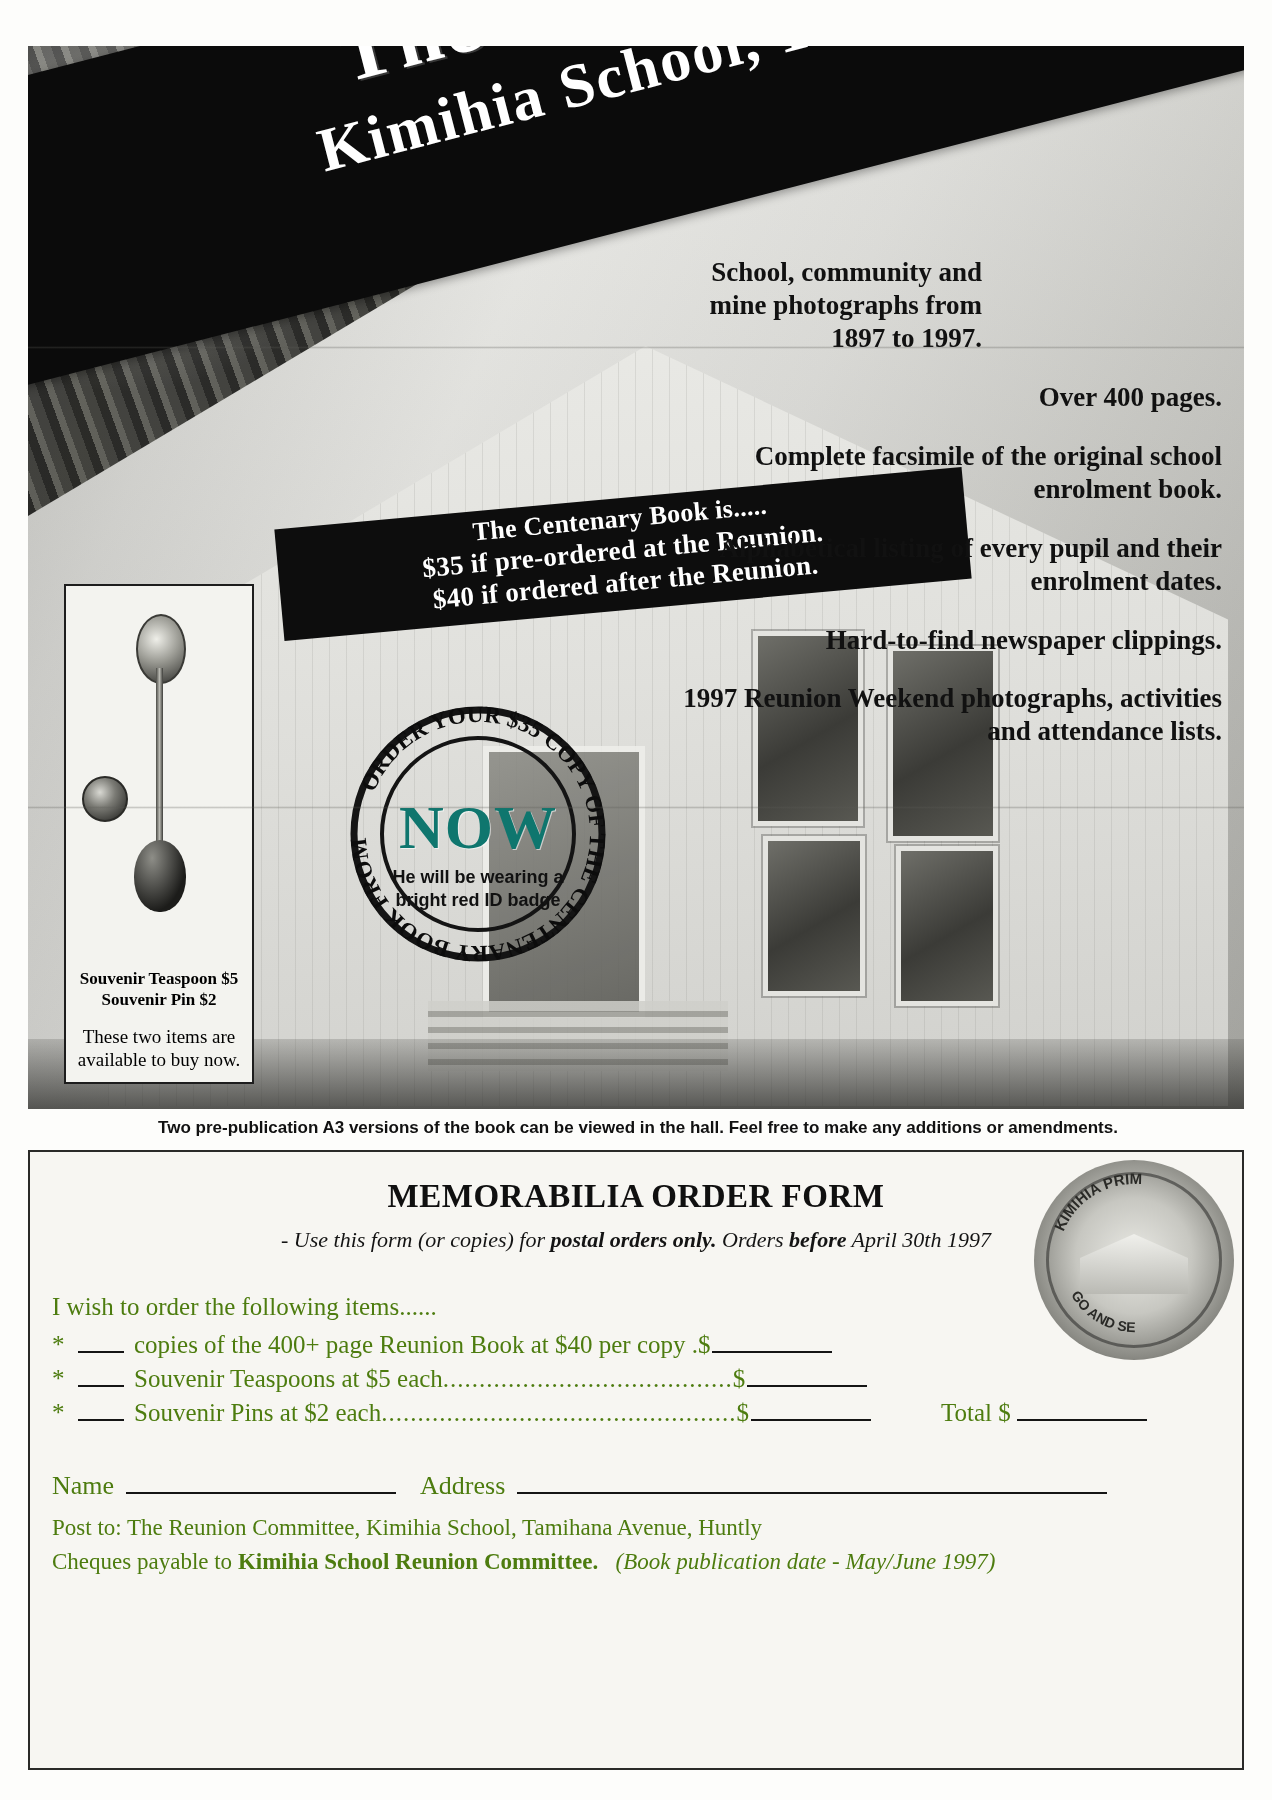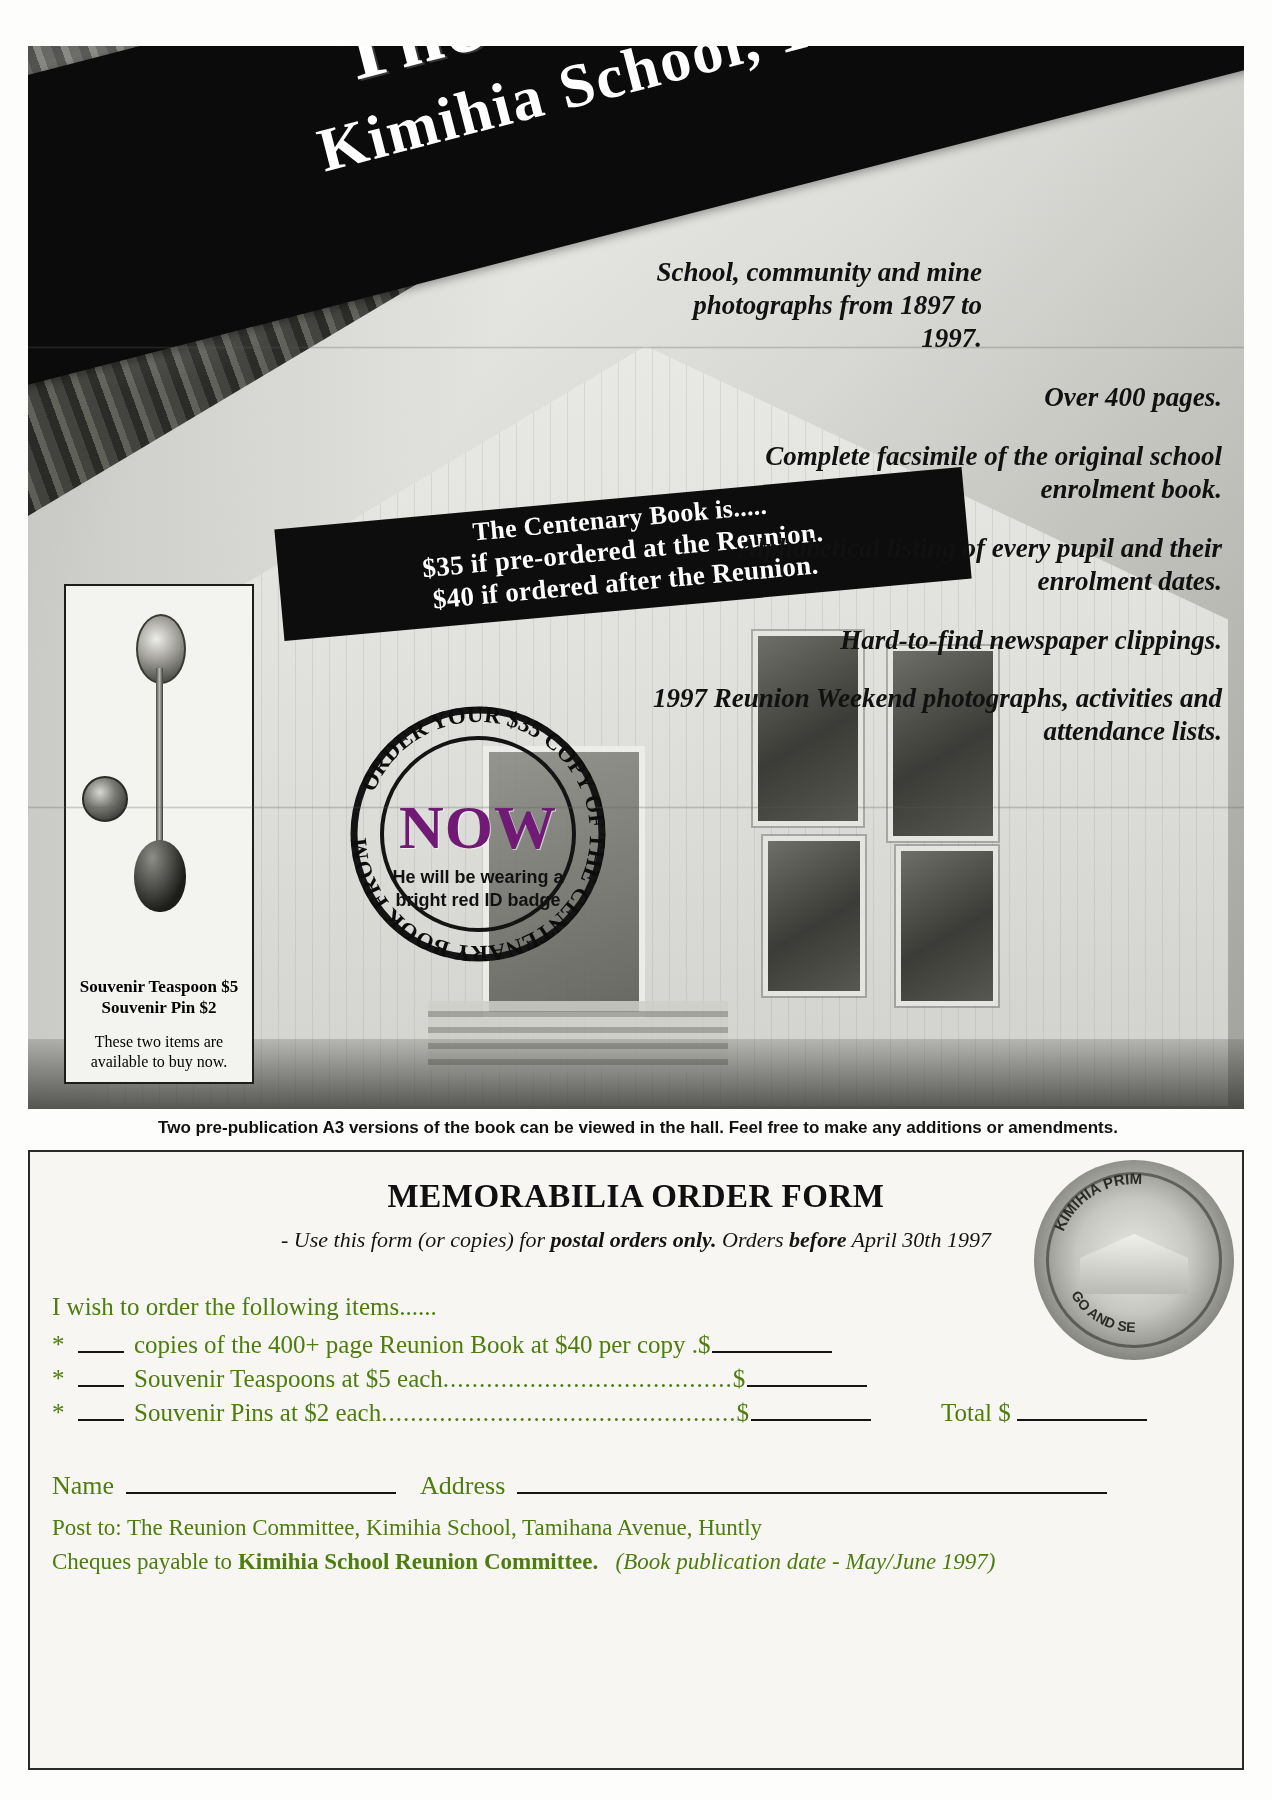--- a/index.html
+++ b/index.html
@@ -175,21 +175,21 @@
     right: 22px;
     top: 210px;
     width: 570px;
     text-align: right;
     color: #111;
     font-family: "Liberation Serif", serif;
     font-weight: bold;
     font-size: 27px;
     line-height: 1.22;
   }
-  .right-col p { margin: 0 0 26px 0; font-style: italic; }
+  .right-col p { margin: 0 0 26px 0; }
   .rc-first { width: 330px; margin-left: auto; }
   .rc-second { width: 300px; margin-left: auto; }
 
   
   .memo-box {
     position: absolute;
     left: 36px;
     top: 538px;
     width: 190px;
     height: 500px;
@@ -231,40 +231,40 @@
     background: radial-gradient(circle at 38% 34%, #d8d8d2 0%, #7b7b75 40%, #1a1a18 100%);
     border: 2px solid #2a2a27;
   }
   .memo-caption {
     position: absolute;
     left: 0; right: 0; bottom: 10px;
     text-align: center;
     font-family: "Liberation Serif", serif;
   }
   .memo-caption .l1 { font-weight: bold; font-size: 17px; line-height: 1.25; }
-  .memo-caption .l2 { font-size: 16px; margin-top: 14px; line-height: 1.25; }
+  .memo-caption .l2 { font-size: 19px; margin-top: 14px; line-height: 1.25; }
 
   
   .stamp {
     position: absolute;
     left: 300px;
     top: 638px;
     width: 300px;
     height: 300px;
   }
   .stamp svg { position: absolute; left: 0; top: 0; }
   .stamp-now {
     position: absolute;
     left: 0; right: 0;
     top: 108px;
     text-align: center;
     font-family: "Liberation Serif", serif;
     font-weight: bold;
     font-size: 62px;
-    color: #701a75;
+    color: #0f766e;
     letter-spacing: 1px;
     text-shadow: 1px 1px 0 rgba(255,255,255,.6);
   }
   .stamp-sub {
     position: absolute;
     left: 40px; right: 40px;
     top: 182px;
     text-align: center;
     font-family: "Liberation Sans", sans-serif;
     font-size: 18px;

